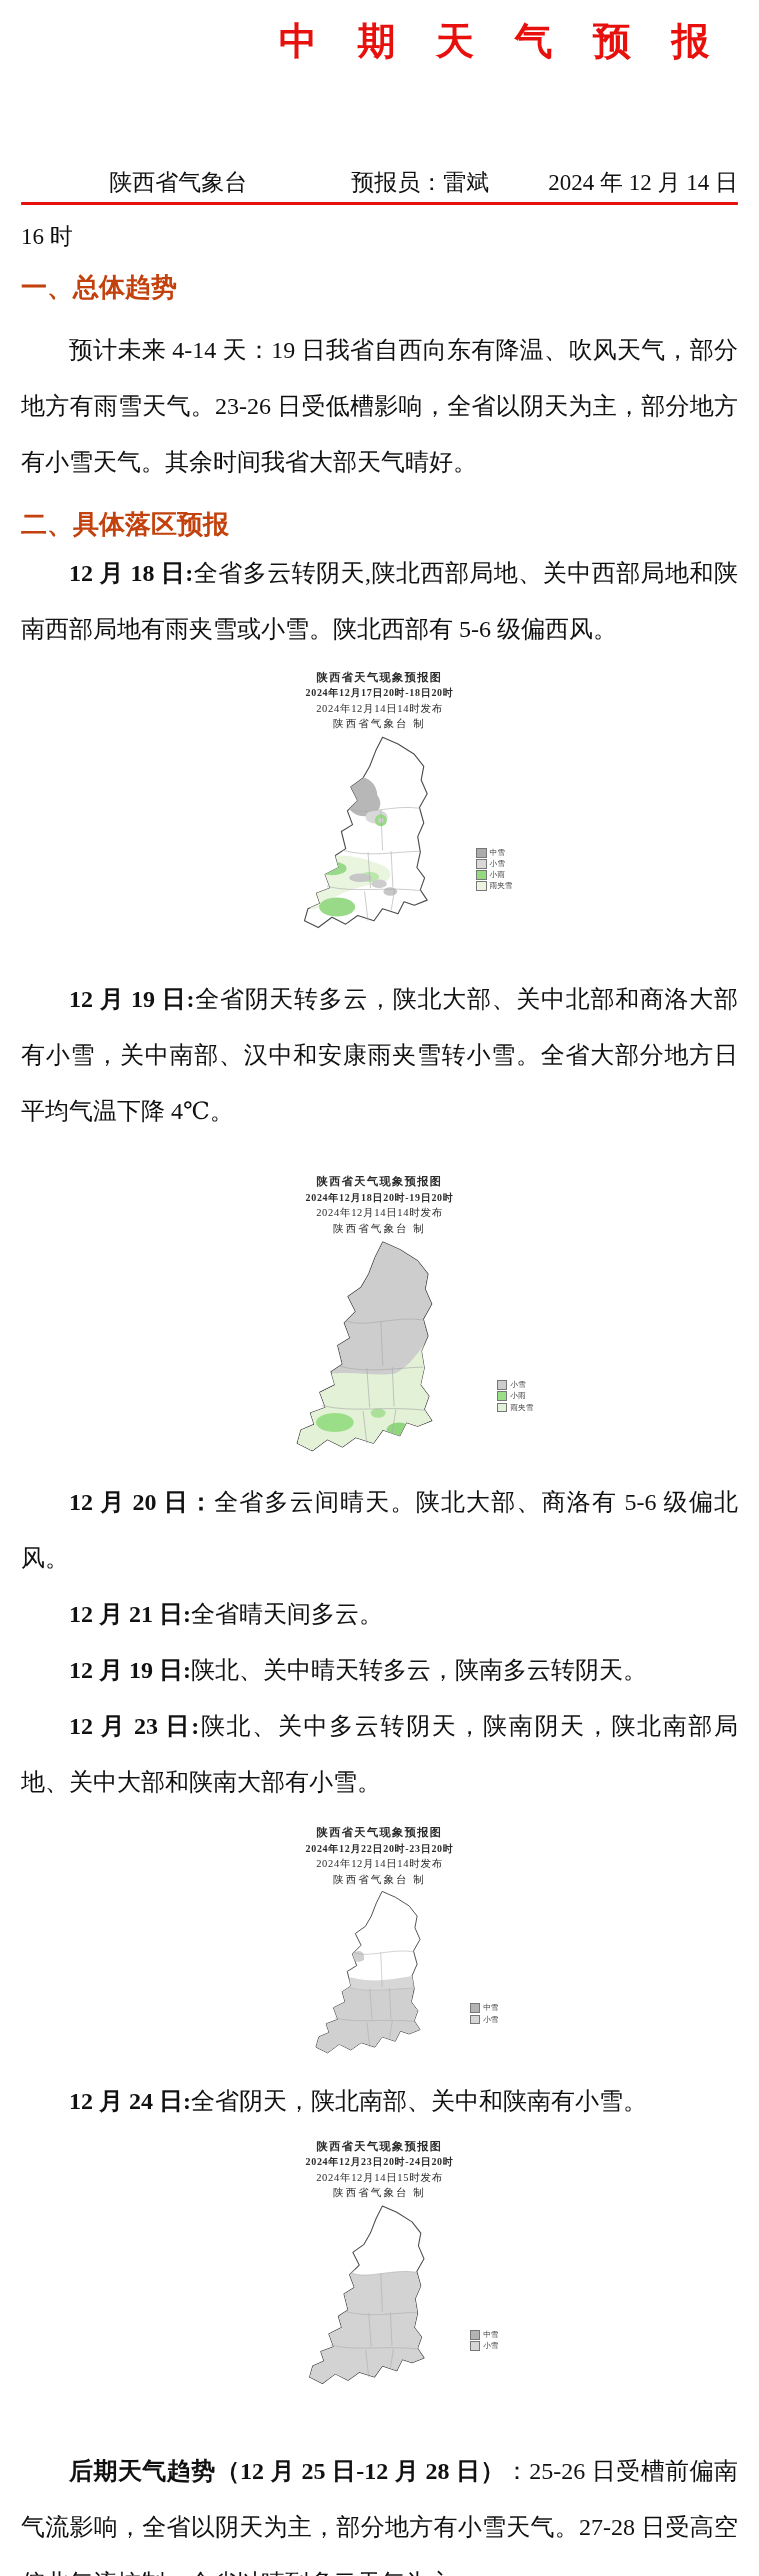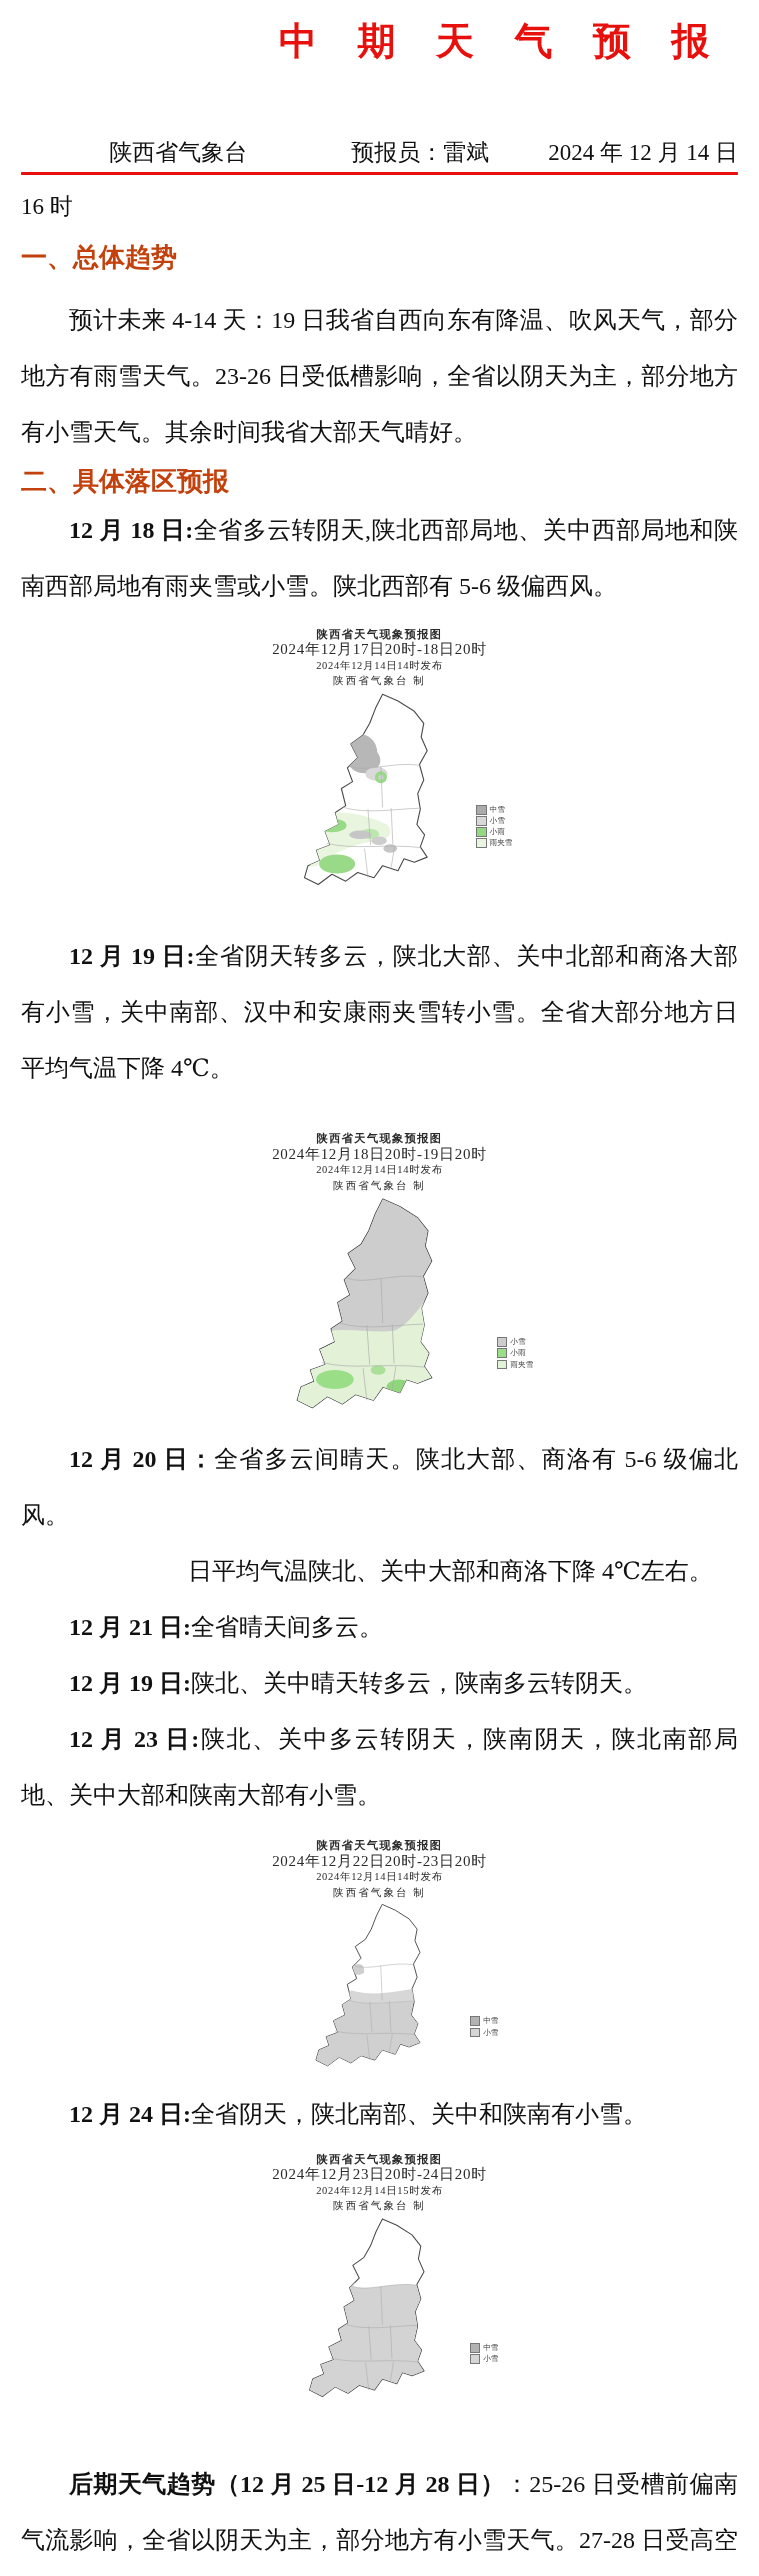--- a/index.html
+++ b/index.html
@@ -14,21 +14,21 @@
     margin:13px;text-align:right;
     font-size:38px;line-height:42px;font-weight:bold;
     letter-spacing:15.5px;color:#e8100c;
   }
   .header-row{
     margin-top:77px;
     display:flex;align-items:flex-end;
     font-size:23px;line-height:27px;justify-content:flex-end;
   }
   .header-org{flex:0 0 auto;}
-  .header-forecaster{flex:0 0 auto;margin-left:104px;}
+  .header-forecaster{flex:0 0 auto;margin-left:104px;margin-top:30px;}
   .header-date{flex:0 0 auto;margin-left:59px;}
   .red-line{margin-top:5.6px;height:3.5px;background:#e8100c;border-radius:0.7px;}
   .header-time{margin-top:18.3px;font-size:23px;line-height:27px;}
   
   .sec-heading{
     margin:21px 0 0 0;
     font-family:"Liberation Sans","DejaVu Sans",sans-serif;
     font-size:26px;line-height:32px;font-weight:700;color:#c2410c;
   }
   
@@ -48,21 +48,21 @@
     position:relative;
     width:330px;margin:0 auto;
     padding-top:4.2px;
   }
   .fig.f1{margin-top:8.4px;}
   .fig.f2{margin-top:31px;}
   .fig.f3{margin-top:11.2px;}
   .fig.f4{margin-top:5.6px;}
   .map-head{text-align:center;color:#2b2b2b;}
   .map-head .t1{font-size:11.2px;line-height:15.5px;font-weight:700;letter-spacing:1.4px;}
-  .map-head .t2{font-size:15px;line-height:15.5px;font-weight:400;letter-spacing:0.7px;}
+  .map-head .t2{font-size:10px;line-height:15.5px;font-weight:700;letter-spacing:0.7px;}
   .map-head .t3{font-size:10.5px;line-height:15.5px;font-weight:400;letter-spacing:0.7px;}
   .map-head .t4{font-size:10.5px;line-height:15.5px;font-weight:400;letter-spacing:2.1px;}
   .map-canvas{display:block;margin:0 auto;}
   .map-outline{fill:#ffffff;stroke:#4a4a4a;stroke-width:1.3;stroke-linejoin:round;}
   .inner-line{fill:none;stroke:#a9a9a9;stroke-width:0.7;}
   
   .legend{position:absolute;display:flex;flex-direction:column;}
   .f1 .legend{right:32px;bottom:51px;}
   .f2 .legend{right:11.2px;bottom:55px;}
   .f3 .legend{right:46px;bottom:41px;}
@@ -83,21 +83,21 @@
     <span class="header-org">陕西省气象台</span>
     <span class="header-forecaster">预报员：雷斌</span>
     <span class="header-date">2024 年 12 月 14 日</span>
   </div>
   <div class="red-line"></div>
   <div class="header-time">16 时</div>
 
   <h2 class="sec-heading">一、总体趋势</h2>
   <p class="body-p">预计未来 4-14 天：19 日我省自西向东有降温、吹风天气，部分地方有雨雪天气。23-26 日受低槽影响，全省以阴天为主，部分地方有小雪天气。其余时间我省大部天气晴好。</p>
 
-  <h2 class="sec-heading" style="margin-top:5px">二、具体落区预报</h2>
+  <h2 class="sec-heading" style="margin-top:18px">二、具体落区预报</h2>
 
   <p class="body-p entry-p first"><span class="entry-date">12 月 18 日:</span><span>全省多云转阴天,陕北西部局地、关中西部局地和陕南西部局地有雨夹雪或小雪。陕北西部有 5-6 级偏西风。</span></p>
 
   <figure class="fig f1">
     <div class="map-head">
       <div class="t1">陕西省天气现象预报图</div>
       <div class="t2">2024年12月17日20时-18日20时</div>
       <div class="t3">2024年12月14日14时发布</div>
       <div class="t4">陕西省气象台  制</div>
     </div>
@@ -195,21 +195,21 @@
           <span class="swatch" style="background: rgb(154, 222, 136);"></span>
           <span class="legend-label">小雨</span>
         </div>
       <div class="legend-item">
           <span class="swatch" style="background: rgb(226, 242, 214);"></span>
           <span class="legend-label">雨夹雪</span>
         </div>
     </div>
   </figure>
 
-  <p class="body-p entry-p first"><span class="entry-date">12 月 20 日：</span><span>全省多云间晴天。陕北大部、商洛有 5-6 级偏北风。</span><span class="cont-line">日平均气温陕北、关中大部和商洛下降 4℃左右。</span></p>
+  <p class="body-p entry-p first"><span class="entry-date">12 月 20 日：</span><span>全省多云间晴天。陕北大部、商洛有 5-6 级偏北风。</span></p>
 
   <p class="body-p entry-p"><span class="entry-date">12 月 21 日:</span><span>全省晴天间多云。</span></p>
 
   <p class="body-p entry-p"><span class="entry-date">12 月 19 日:</span><span>陕北、关中晴天转多云，陕南多云转阴天。</span></p>
 
   <p class="body-p entry-p"><span class="entry-date">12 月 23 日:</span><span>陕北、关中多云转阴天，陕南阴天，陕北南部局地、关中大部和陕南大部有小雪。</span></p>
 
   <figure class="fig f3">
     <div class="map-head">
       <div class="t1">陕西省天气现象预报图</div>

